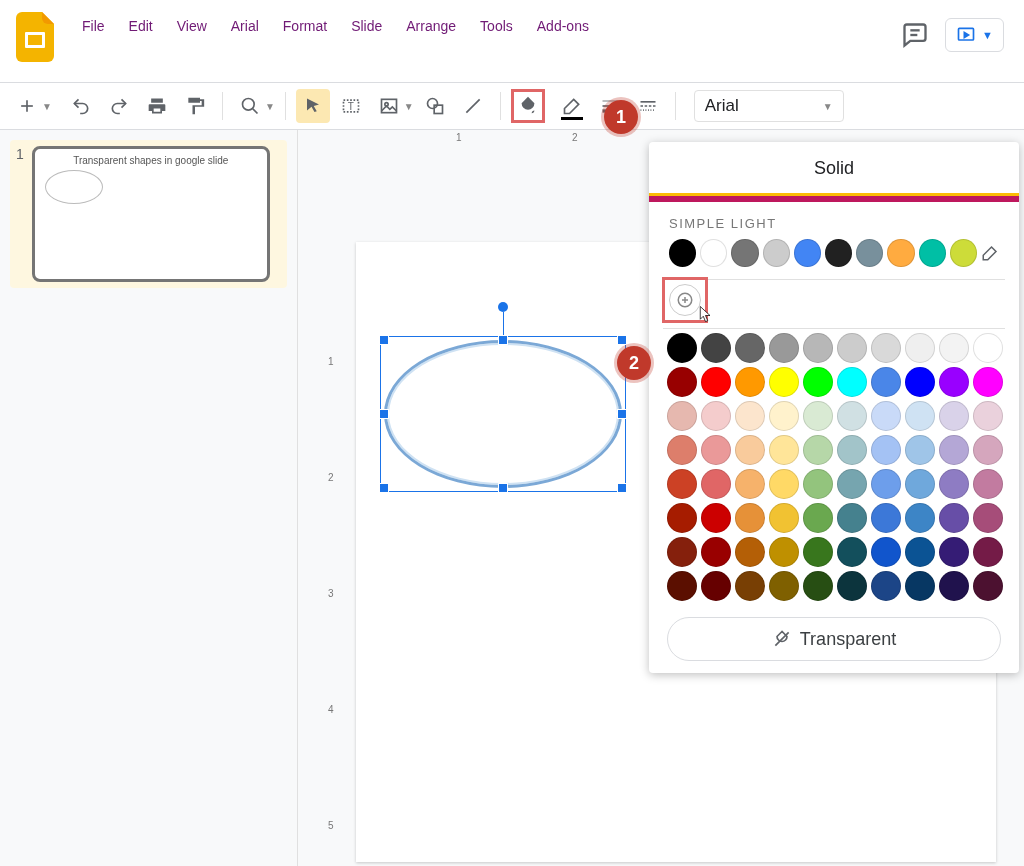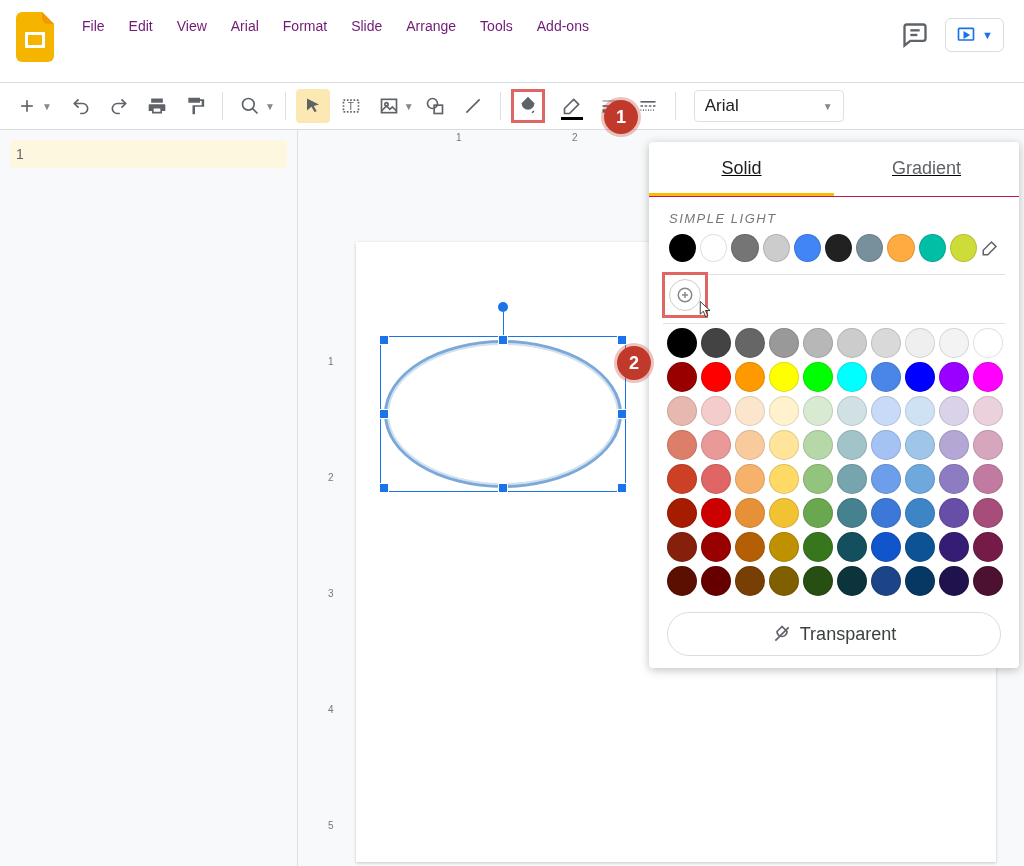--- a/index.html
+++ b/index.html
@@ -50,24 +50,24 @@
   .sel-box{ position:absolute; inset:-4px; border:1px solid #1a73e8;}
   .handle{ position:absolute; width:10px; height:10px; background:#1a73e8; border:1px solid #fff;}
   .h-tl{top:-5px;left:-5px;} .h-tm{top:-5px;left:calc(50% - 5px);} .h-tr{top:-5px;right:-5px;}
   .h-ml{top:calc(50% - 5px);left:-5px;} .h-mr{top:calc(50% - 5px);right:-5px;}
   .h-bl{bottom:-5px;left:-5px;} .h-bm{bottom:-5px;left:calc(50% - 5px);} .h-br{bottom:-5px;right:-5px;}
   .rot-handle{ position:absolute; top:-38px; left:calc(50% - 5px); width:10px; height:10px; background:#1a73e8; border-radius:50%;}
   .rot-line{ position:absolute; top:-28px; left:50%; width:1px; height:24px; background:#1a73e8;}
 
   
   .popover{ position:absolute; left:649px; top:142px; width:370px; background:#fff; box-shadow:0 2px 10px rgba(0,0,0,.25); border-radius:4px; padding-bottom:12px; z-index:50;}
-  .tabs{ display:flex; border-bottom:1px solid #be185d;text-decoration:underline;}
+  .tabs{ display:flex; border-bottom:6px solid #be185d;}
   .tab{ flex:1; text-align:center; padding:16px 0 14px; font-size:18px; color:#5f6368; cursor:pointer;}
   .tab.active{ color:#202124; border-bottom:3px solid #fbbc04; font-weight:500;}
-  .sect-label{ font-size:13px; letter-spacing:1.5px; color:#777; padding:14px 20px 8px;font-style:italic;}
+  .sect-label{ font-size:13px; letter-spacing:1.5px; color:#777; padding:14px 20px 8px;}
   .theme-row{ display:flex; align-items:center; padding:0 20px 12px; gap:4px;}
   .theme-row .edit{ margin-left:auto; color:#5f6368;}
   .swatch{ width:28px; height:28px; border-radius:50%; border:1px solid rgba(0,0,0,.12);}
   .sep-line{ height:1px; background:#e0e0e0; margin:0 14px;}
   .custom-row{ padding:4px 20px 12px;}
   .add-custom{ width:32px; height:32px; border:1px solid #ccc; border-radius:50%; display:flex; align-items:center; justify-content:center; color:#888; font-size:20px; background:#fff; position:relative;}
   .add-custom-hi{ position:absolute; border:3px solid #e06666; width:46px; height:46px; left:-8px; top:-8px;}
   .cursor-ov{ position:absolute; left:28px; top:20px; width:18px; height:18px; }
   .grid{ display:grid; grid-template-columns: repeat(10, 30px); gap:4px; padding:4px 18px 12px; }
   .grid .swatch{ width:30px; height:30px;}
@@ -221,20 +221,24 @@
   <div class="font-box">
     <span>Arial</span>
     <span style="font-size:10px;color:#888;">▼</span>
   </div>
 </div>
 
 <div class="content">
   <div class="slide-panel">
     <div class="thumb-wrap">
       <span class="thumb-num">1</span>
+      <div class="thumb">
+        <div class="thumb-title">Transparent shapes in google slide</div>
+        <div class="thumb-ellipse"></div>
+      </div>
     </div>
   </div>
 
   <div class="canvas-area">
     <div class="h-ruler">
       <span style="left:110px">1</span>
       <span style="left:226px">2</span>
     </div>
     <div class="v-ruler">
       <span style="top:206px">1</span>
@@ -263,21 +267,20 @@
     </div>
   </div>
 </div>
 
 <div class="callout" style="left:604px; top:100px;">1</div>
 <div class="callout" style="left:617px; top:346px;">2</div>
 
 <div class="popover">
   <div class="tabs">
     <div class="tab active">Solid</div>
-    <div class="tab">Gradient</div>
   </div>
   <div class="sect-label">SIMPLE LIGHT</div>
   <div class="theme-row" id="theme-row">
     <div class="swatch" style="background: rgb(0, 0, 0);"></div>
       <div class="swatch" style="background: rgb(255, 255, 255);"></div>
       <div class="swatch" style="background: rgb(117, 117, 117);"></div>
       <div class="swatch" style="background: rgb(204, 204, 204);"></div>
       <div class="swatch" style="background: rgb(66, 133, 244);"></div>
       <div class="swatch" style="background: rgb(33, 33, 33);"></div>
       <div class="swatch" style="background: rgb(120, 144, 156);"></div>

